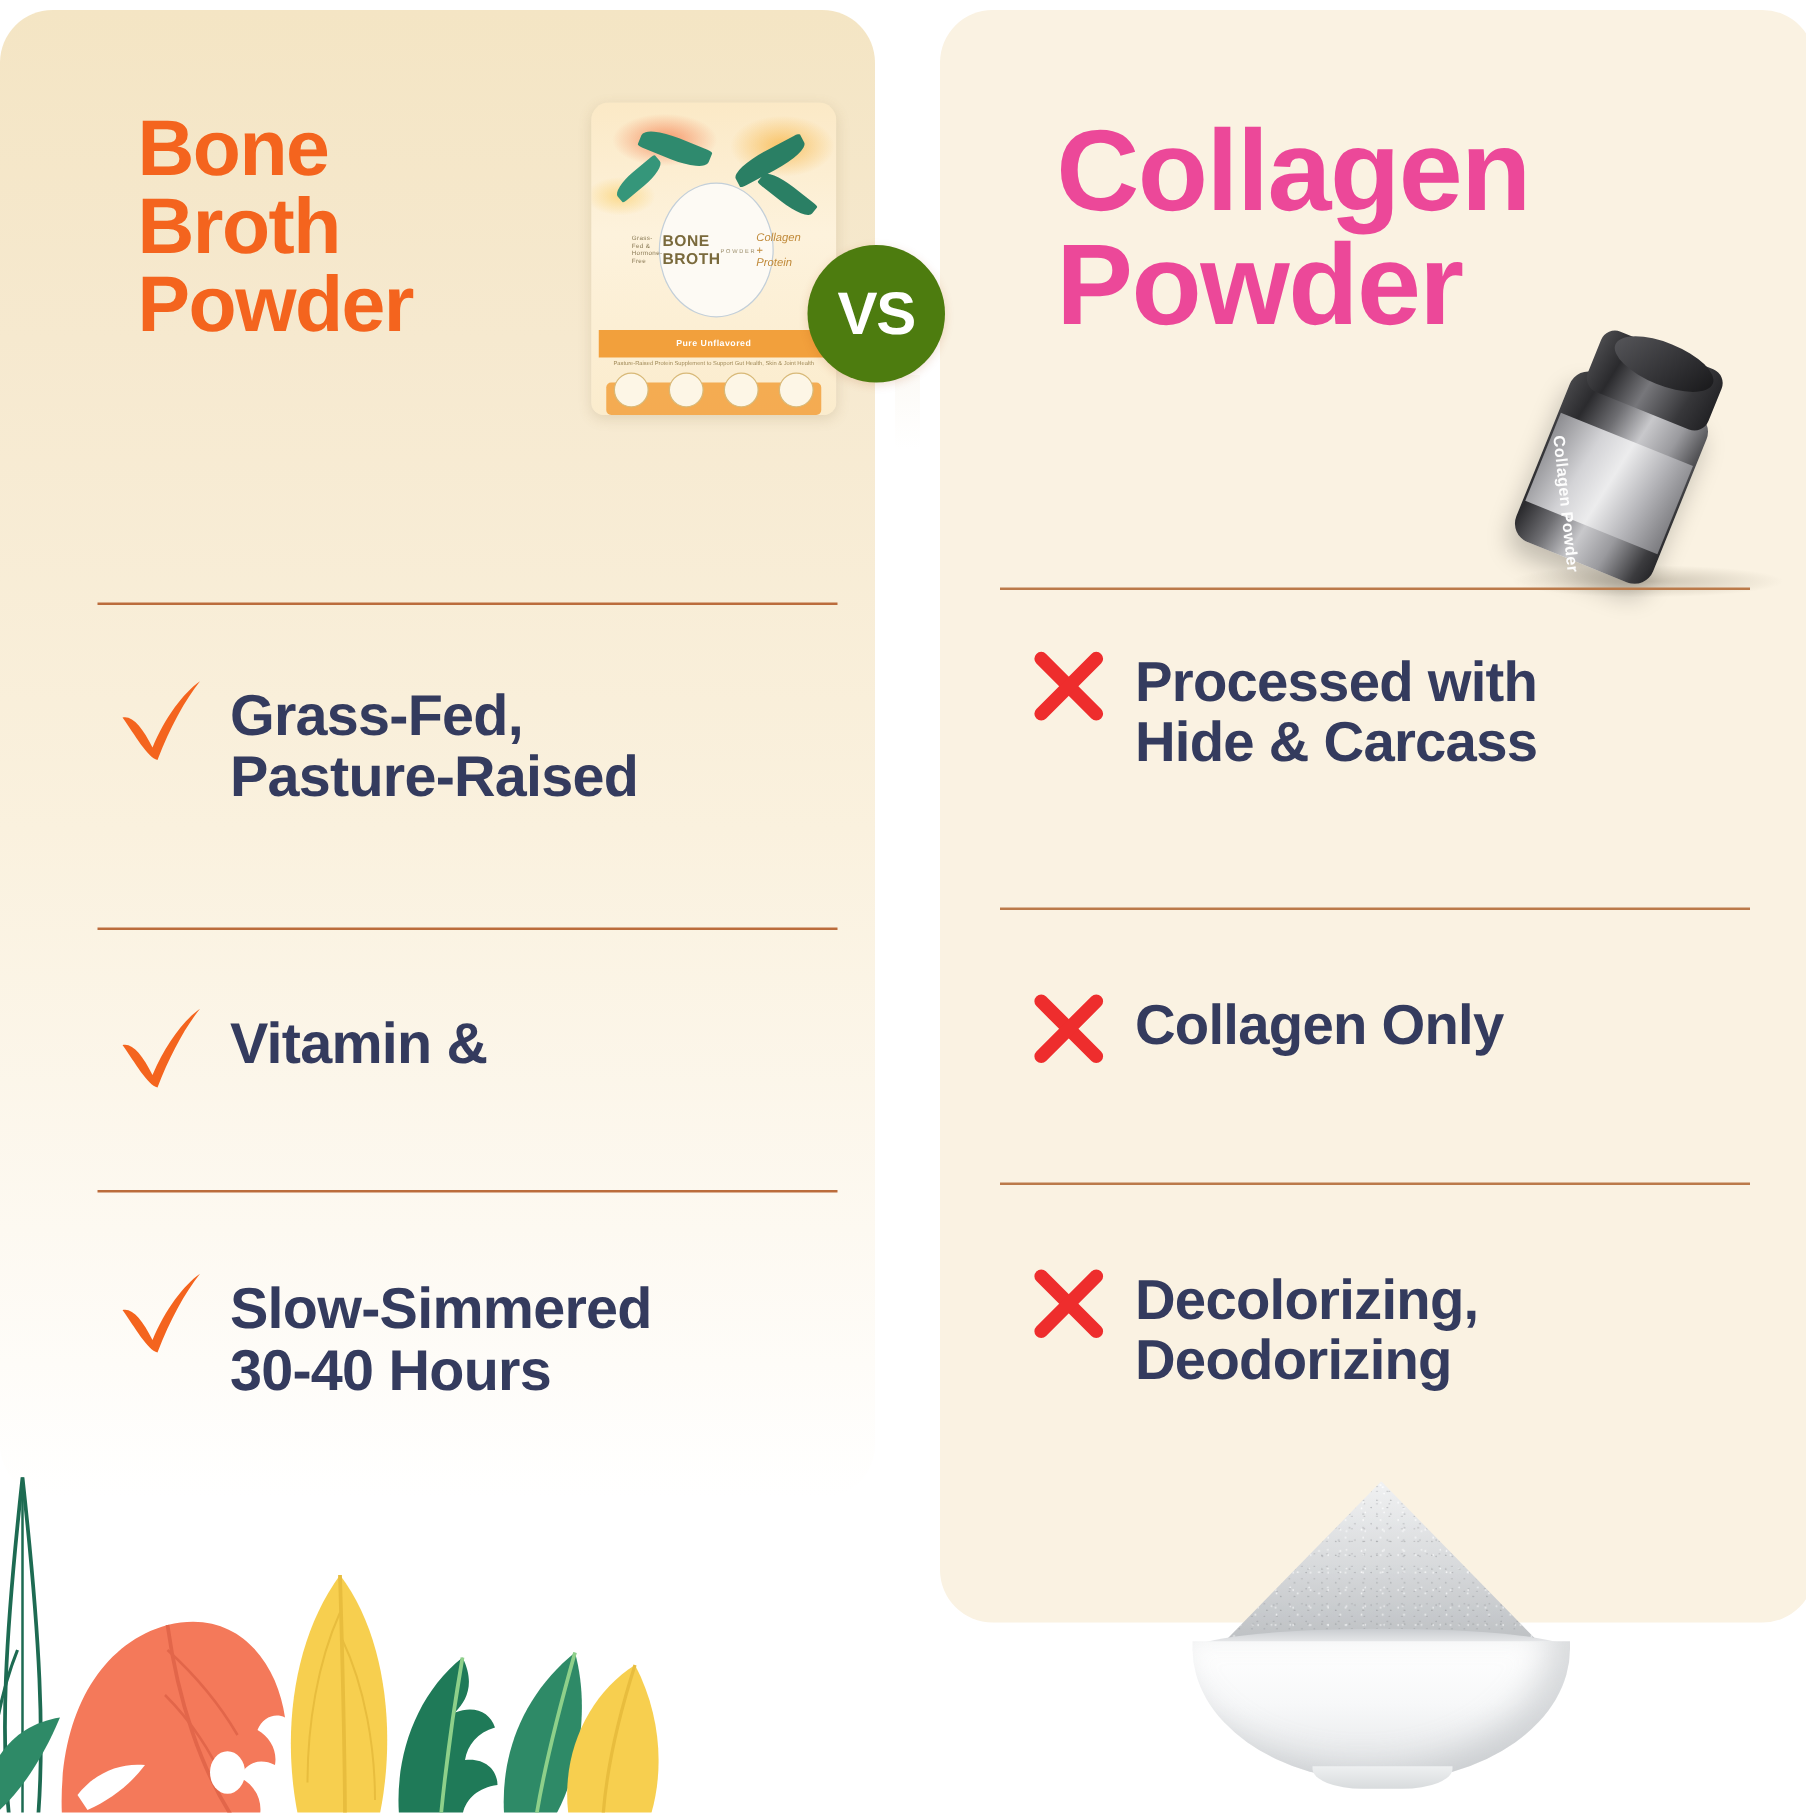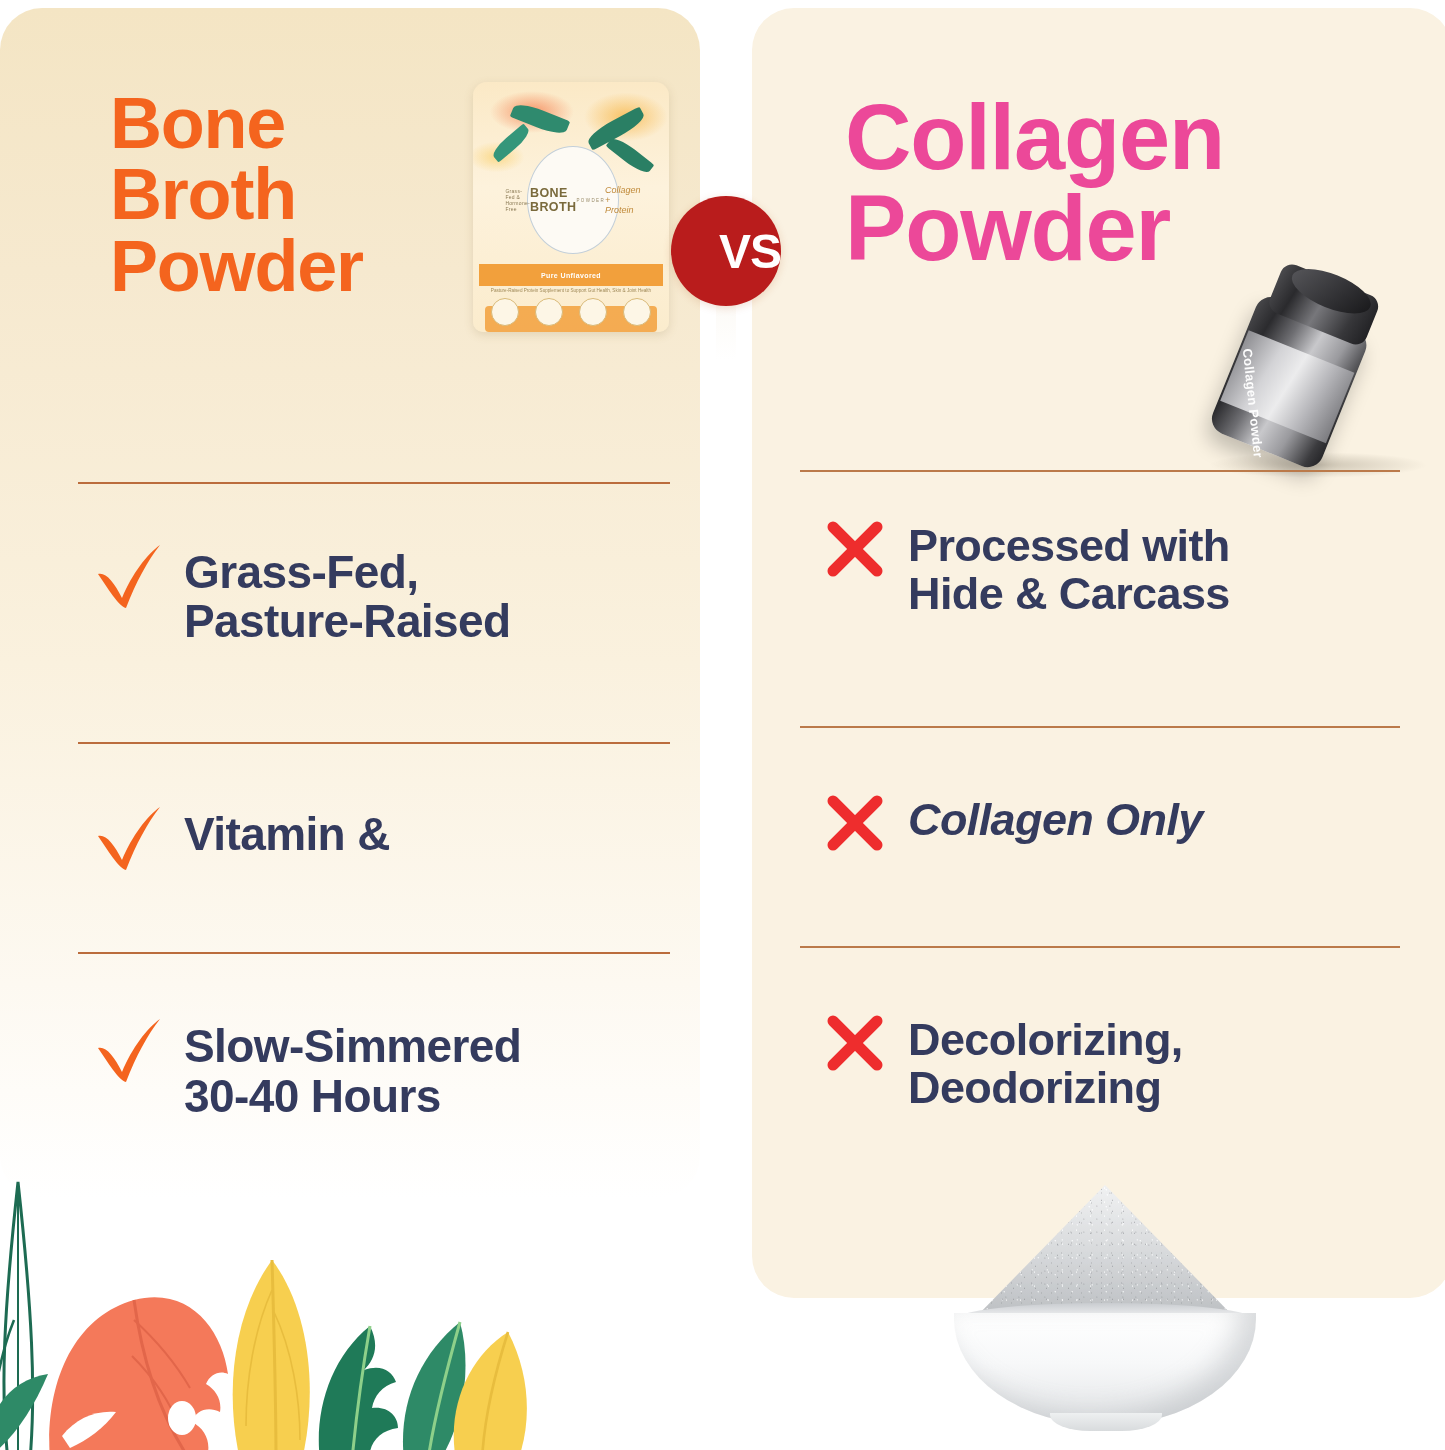--- a/index.html
+++ b/index.html
@@ -27,21 +27,21 @@
 
   
   .title {
     position:absolute;
     font-weight:800;
     line-height:0.99;
     letter-spacing:-1.2px;
   }
   #title-left {
     left:110px; top:88px; width:540px;
-    font-size:72px;
+    font-size:63px;
     color:#f4641e;
   }
   #title-right {
     left:845px; top:92px; width:560px;
     font-size:92px;
     color:#ec4899;
     text-align:left;
   }
 
   
@@ -110,23 +110,23 @@
     border-radius:50%;
     background:linear-gradient(120deg,#58585c,#303033 60%,#161618);
   }
   #jar-shadow {
     position:absolute; left:1208px; top:452px; width:220px; height:26px;
     background:radial-gradient(ellipse at center, rgba(90,80,60,.28), rgba(90,80,60,0) 70%);
   }
 
   
   #vs-badge {
-    position:absolute; left:671px; top:196px; width:110px; height:110px;
-    border-radius:50%; background:#b91c1c;
-    display:flex; align-items:center; justify-content:flex-end;
+    position:absolute; left:646px; top:196px; width:110px; height:110px;
+    border-radius:50%; background:#4d7c0f;
+    display:flex; align-items:center; justify-content:center;
     z-index:6; box-shadow:0 2px 8px rgba(170,80,20,.18);
   }
   #vs-badge span { color:#fff; font-size:48px; font-weight:800; letter-spacing:-1px; }
   #vs-stem {
     position:absolute; left:716px; top:300px; width:20px; height:60px;
     background:linear-gradient(180deg,#fcfaf6,#fff); z-index:5;
   }
 
   
   .col { position:absolute; }
@@ -145,21 +145,21 @@
 
   
   #f-l1 { padding:56px 0 0 14px; }
   #f-l2 { padding:58px 0 0 14px; }
   #f-l3 { padding:60px 0 0 14px; }
   #col-left .label { font-size:46px; padding-top:8px; }
   #col-left .mark { width:92px; }
 
   
   #f-r1 { padding:46px 0 0 24px; }
-  #f-r2 { padding:64px 0 0 24px;font-style:italic; }
+  #f-r2 { padding:64px 0 0 24px; }
   #f-r3 { padding:64px 0 0 24px; }
   #col-right .label { font-size:45px; padding-top:4px; }
   #col-right .mark { width:84px; }
 
   .spacer-l1 { height:96px; }
   .spacer-l2 { height:74px; }
   .spacer-r1 { height:108px; }
   .spacer-r2 { height:92px; }
 
   

